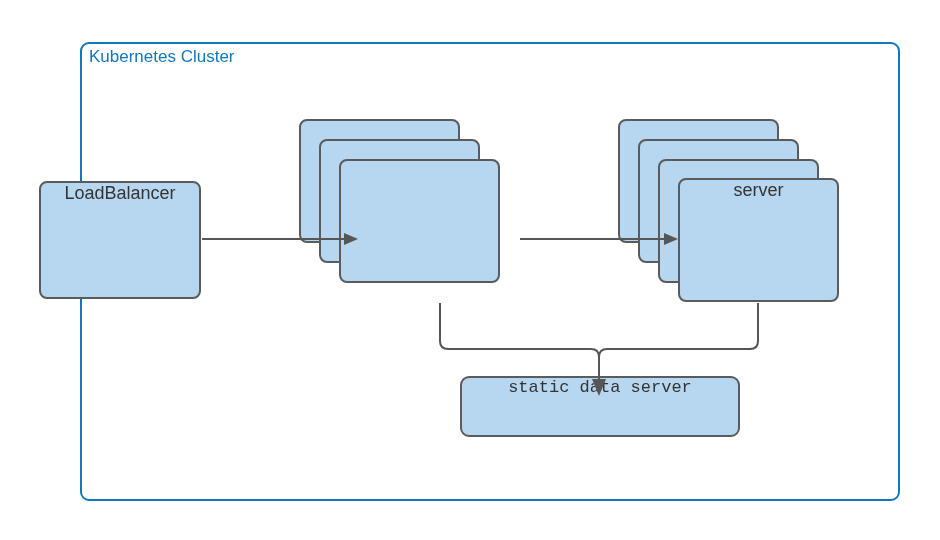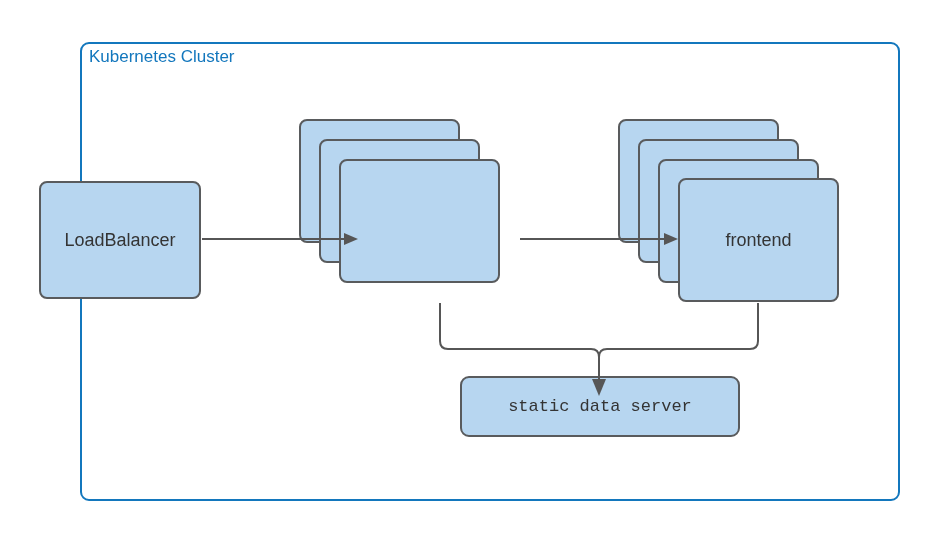--- a/index.html
+++ b/index.html
@@ -28,21 +28,21 @@
     font-size:17px;color:var(--cluster-border);
     white-space:nowrap;
   }
 
   
   .node{
     position:absolute;
     background:var(--node-fill);
     border:2.5px solid var(--node-border);
     border-radius:8px;
-    display:flex;align-items:center;justify-content:center;
+    display:flex;justify-content:center;
     font-size:18px;color:var(--label-text);
     z-index:2;
   }
 
   .lb{left:39px;top:181px;width:162px;height:118px;}
 
   
   .stack-box{width:161px;height:124px;}
   .fe-1{left:299px;top:119px;}
   .fe-2{left:319px;top:139px;}
@@ -74,21 +74,21 @@
   </div>
 
   <div class="node stack-box fe-1"></div>
   <div class="node stack-box fe-2"></div>
   <div class="node stack-box fe-3"></div>
 
   <div class="node stack-box be-1"></div>
   <div class="node stack-box be-2"></div>
   <div class="node stack-box be-3"></div>
   <div class="node stack-box be-4">
-    <span>frontend</span>
+    <span>server</span>
   </div>
 
   <div class="node static-server">
     <span>static data server</span>
   </div>
 
   <svg class="edges" viewBox="0 0 940 540">
 
     <g>
       <path class="edge" d="M202,239 H344"></path>

